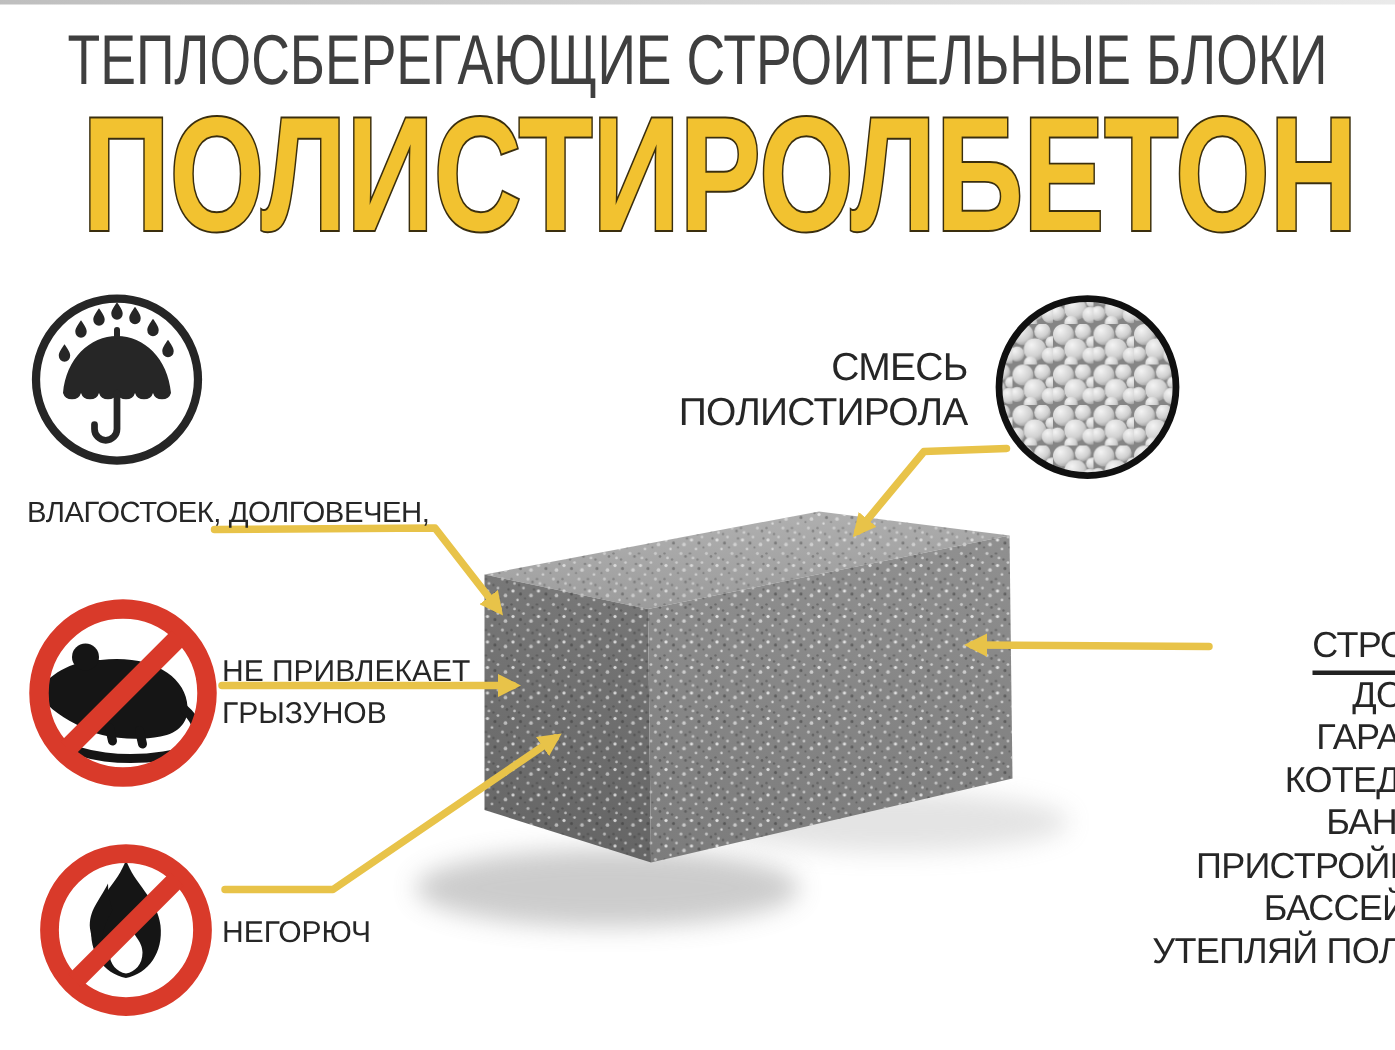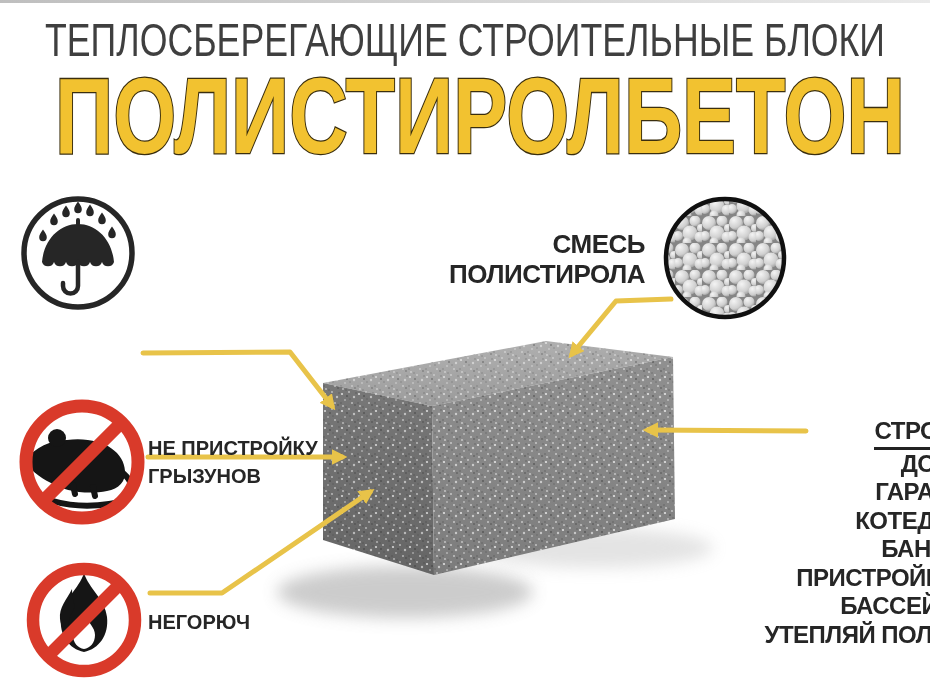--- a/index.html
+++ b/index.html
@@ -4,21 +4,21 @@
 <style>
   html,body{margin:0;padding:0;}
   body{
     width:930px;height:700px;position:relative;overflow:hidden;
     background:#ffffff;font-family:"Liberation Sans", sans-serif;
   }
   #canvas{position:absolute;inset:0;width:930px;height:496px;}
   .hairline-top{position:absolute;left:0;top:0;width:930px;height:3px;
     background:linear-gradient(to right,#8a8a8a,#d9d9d9);opacity:.55;z-index:3;}
   svg.stage{position:absolute;left:0;top:0;z-index:1;}
-  .txt{position:absolute;z-index:2;color:#262626;font-weight:bold;}
+  .txt{position:absolute;z-index:2;color:#262626;font-weight:normal;}
   .feature-label{font-size:19.5px;line-height:25px;letter-spacing:-0.3px;}
   .label-rodent{font-size:20px;line-height:28px;}
   .label-fire{font-size:20px;}
   .mixture-label{font-size:26px;line-height:30px;text-align:right;letter-spacing:-0.5px;}
   .uses-list{font-size:24px;line-height:28.5px;text-align:right;letter-spacing:-0.5px;}
   .uses-list .use-heading span{display:inline-block;border-bottom:3px solid #222;padding-bottom:1px;}
   .icon-wrap{position:absolute;z-index:2;}
 </style>
 </head>
 <body>
@@ -134,24 +134,25 @@
 
   <svg class="icon-wrap" style="left:19px;top:555px;" width="130" height="130" viewBox="0 0 130 130">
     <path d="M65,18 C60,34 44,44 42,62 C40,80 50,94 65,97 C80,94 90,80 88,62 C86,44 70,34 65,18 Z" fill="#151515"></path>
     <path d="M53,34 C47,46 40,52 41,64 C42,72 46,78 51,81 C47,70 51,60 56,52 C54,46 53,40 53,34 Z" fill="#151515"></path>
     <path d="M65,58 C61,68 54,72 54,80 C54,88 59,93 65,94 C71,93 76,88 76,80 C76,72 69,68 65,58 Z" fill="#ffffff"></path>
     <circle cx="65" cy="65" r="51" fill="none" stroke="#D93A2A" stroke-width="12.5"></circle>
     <line x1="99" y1="31" x2="31" y2="99" stroke="#D93A2A" stroke-width="12.5"></line>
   </svg>
 
   <div class="txt feature-label" style="left:18px;top:330px;">
+    <div>ВЛАГОСТОЕК, ДОЛГОВЕЧЕН,</div>
   </div>
 
   <div class="txt label-rodent" style="left:148px;top:434px;">
-    <div>НЕ ПРИСТРОЙКУ</div>
+    <div>НЕ ПРИВЛЕКАЕТ</div>
     <div>ГРЫЗУНОВ</div>
   </div>
 
   <div class="txt label-fire" style="left:148px;top:611px;">
     <div>НЕГОРЮЧ</div>
   </div>
 
   <div class="txt mixture-label" style="left:375px;top:229px;width:270px;">
     <div>СМЕСЬ ПОЛИСТИРОЛА</div>
   </div>

